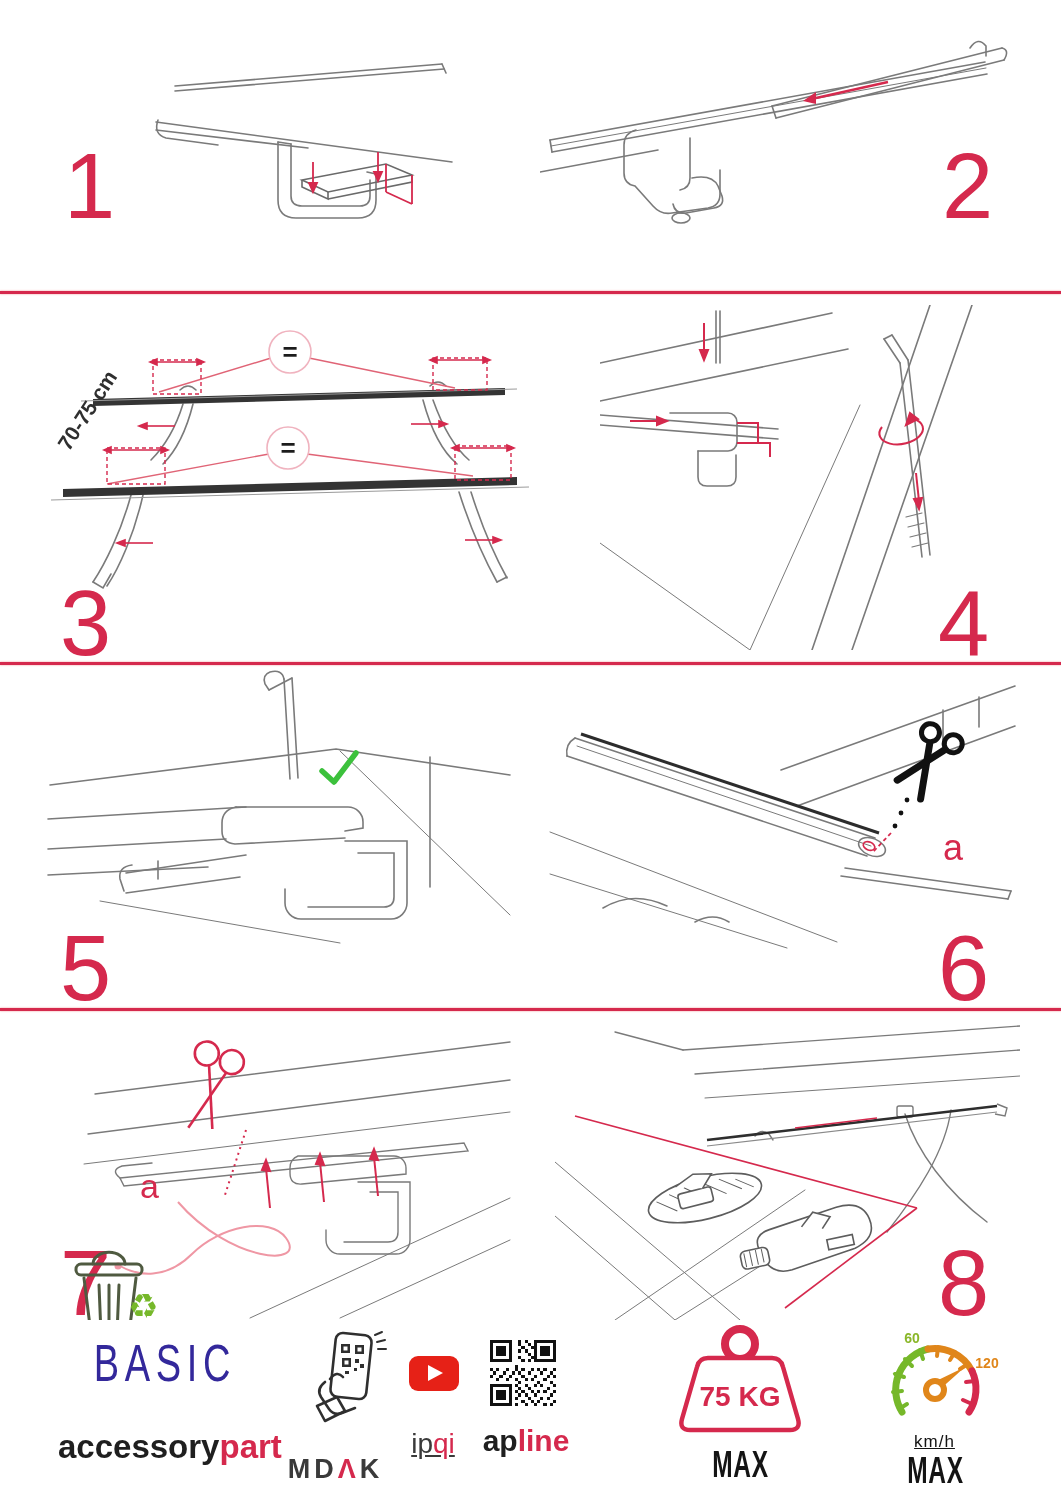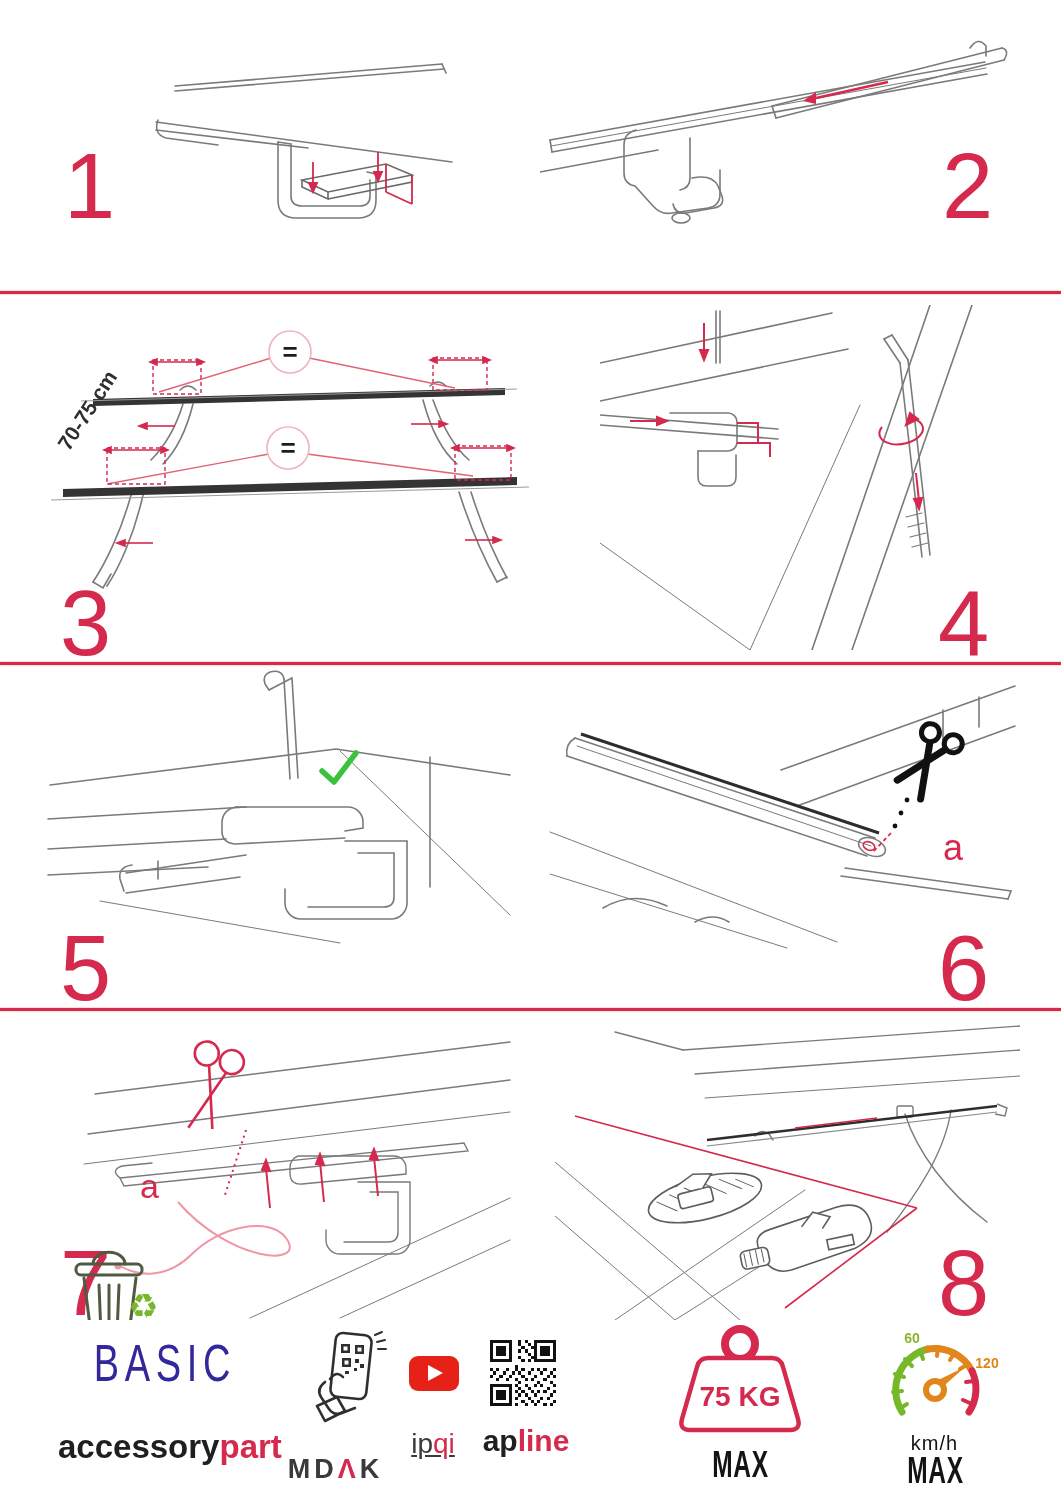--- a/index.html
+++ b/index.html
@@ -22,21 +22,21 @@
   .apline{position:absolute;left:476px;top:1424px;width:100px;text-align:center;
         font-size:30px;font-weight:700;color:#1f1f1f;}
   .red{color:#d5294d;}
   .dark{color:#1f1f1f;}
   .yt{position:absolute;left:409px;top:1356px;width:50px;height:35px;background:#e62117;border-radius:9px;}
   .yt::after{content:"";position:absolute;left:19px;top:9px;border-left:15px solid #fff;
              border-top:8.5px solid transparent;border-bottom:8.5px solid transparent;}
   .maxlabel{position:absolute;text-align:center;font-size:36px;font-weight:700;color:#141414;}
   .maxlabel span{display:inline-block;transform:scaleX(.68);transform-origin:center;letter-spacing:1px;}
   .kmh{position:absolute;left:872px;top:1432px;width:125px;text-align:center;
-       font-size:20px;color:#141414;letter-spacing:1px;}
+       font-size:17px;color:#141414;letter-spacing:1px;text-decoration:underline;}
 </style>
 </head>
 <body>
 
 <div class="page">
 
   <div class="step-num" style="left:64px;top:140px;">1</div>
 
   <svg class="abs" style="left:150px;top:52px;" width="310" height="188" viewBox="0 0 310 188">
     <g stroke="#7a7a7a" stroke-width="1.6" fill="none" stroke-linecap="round">

